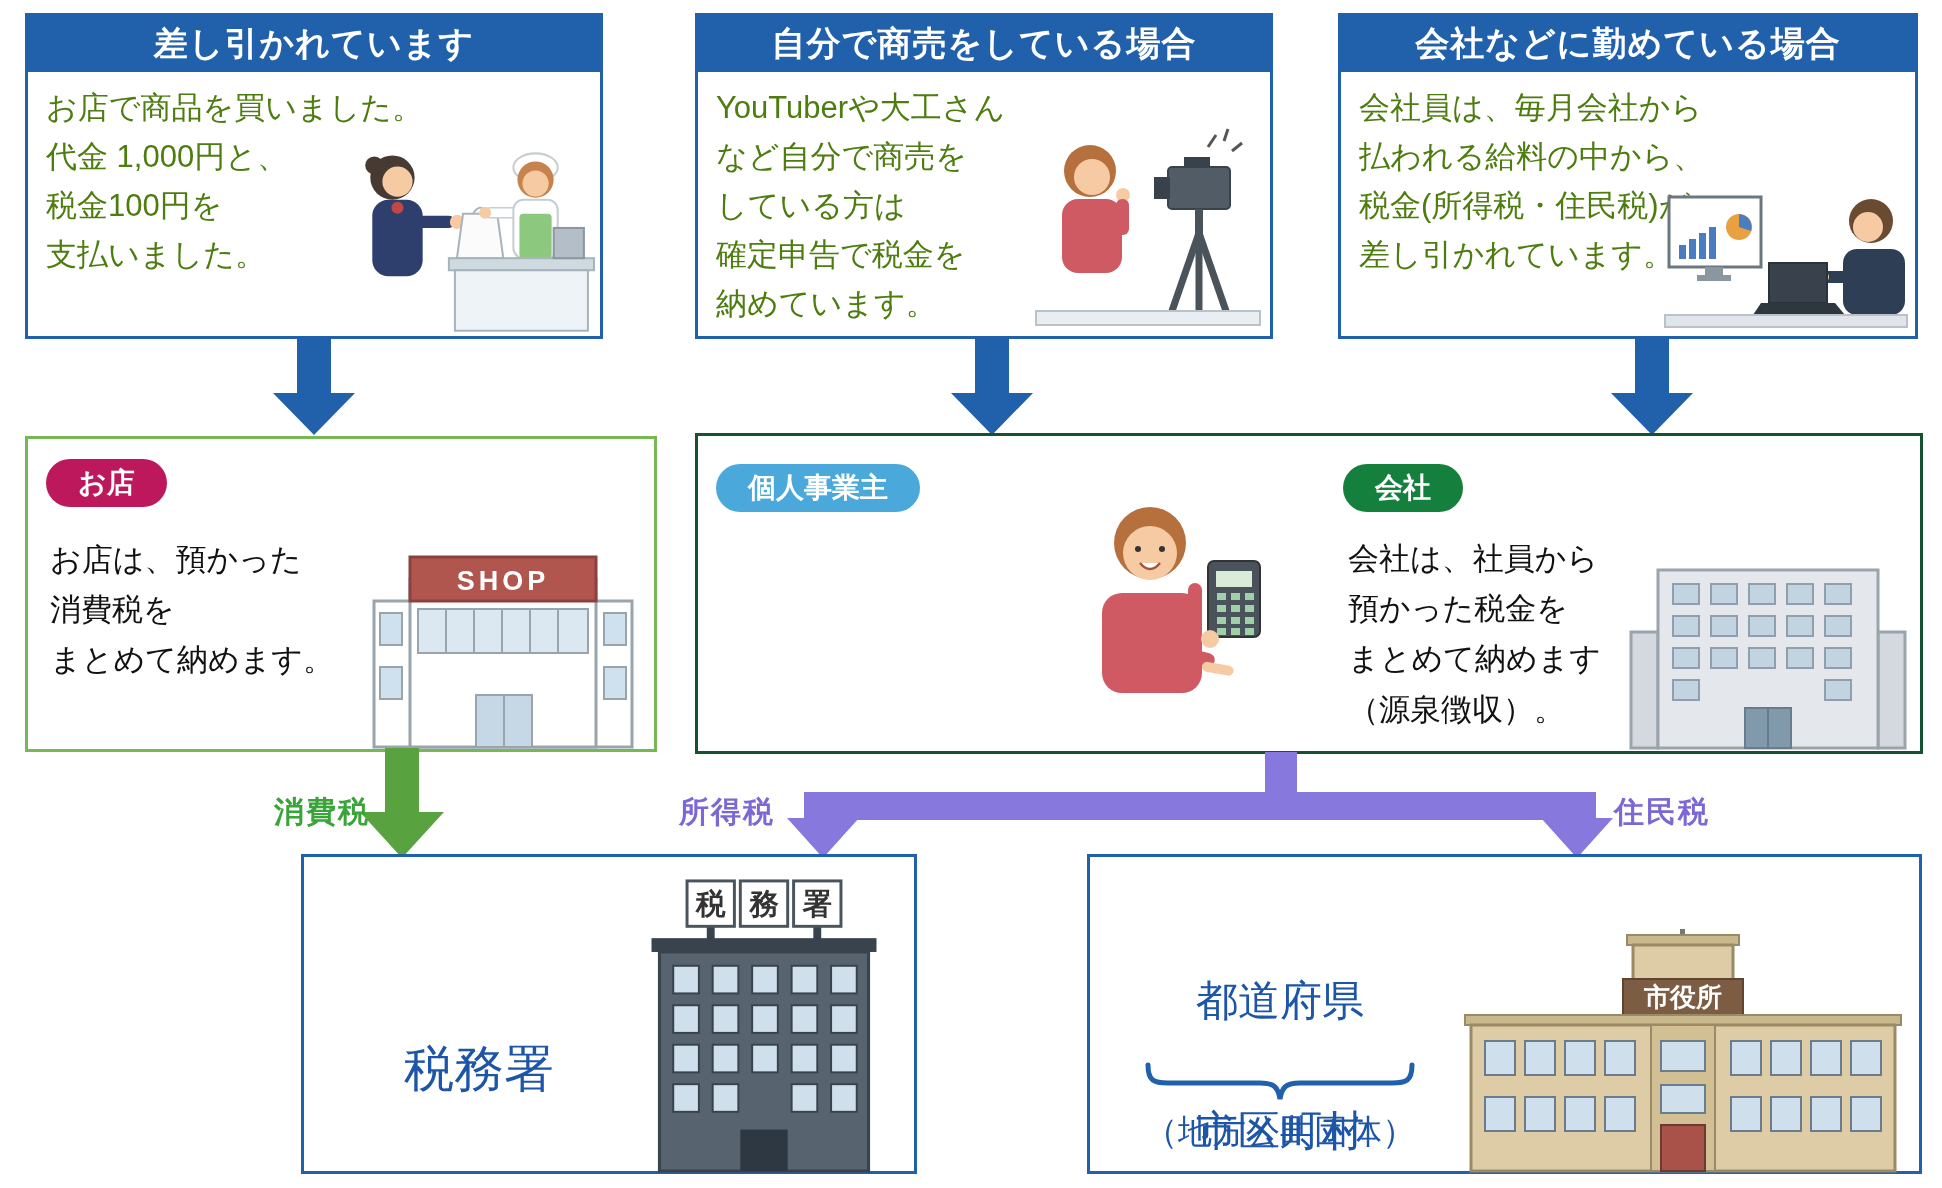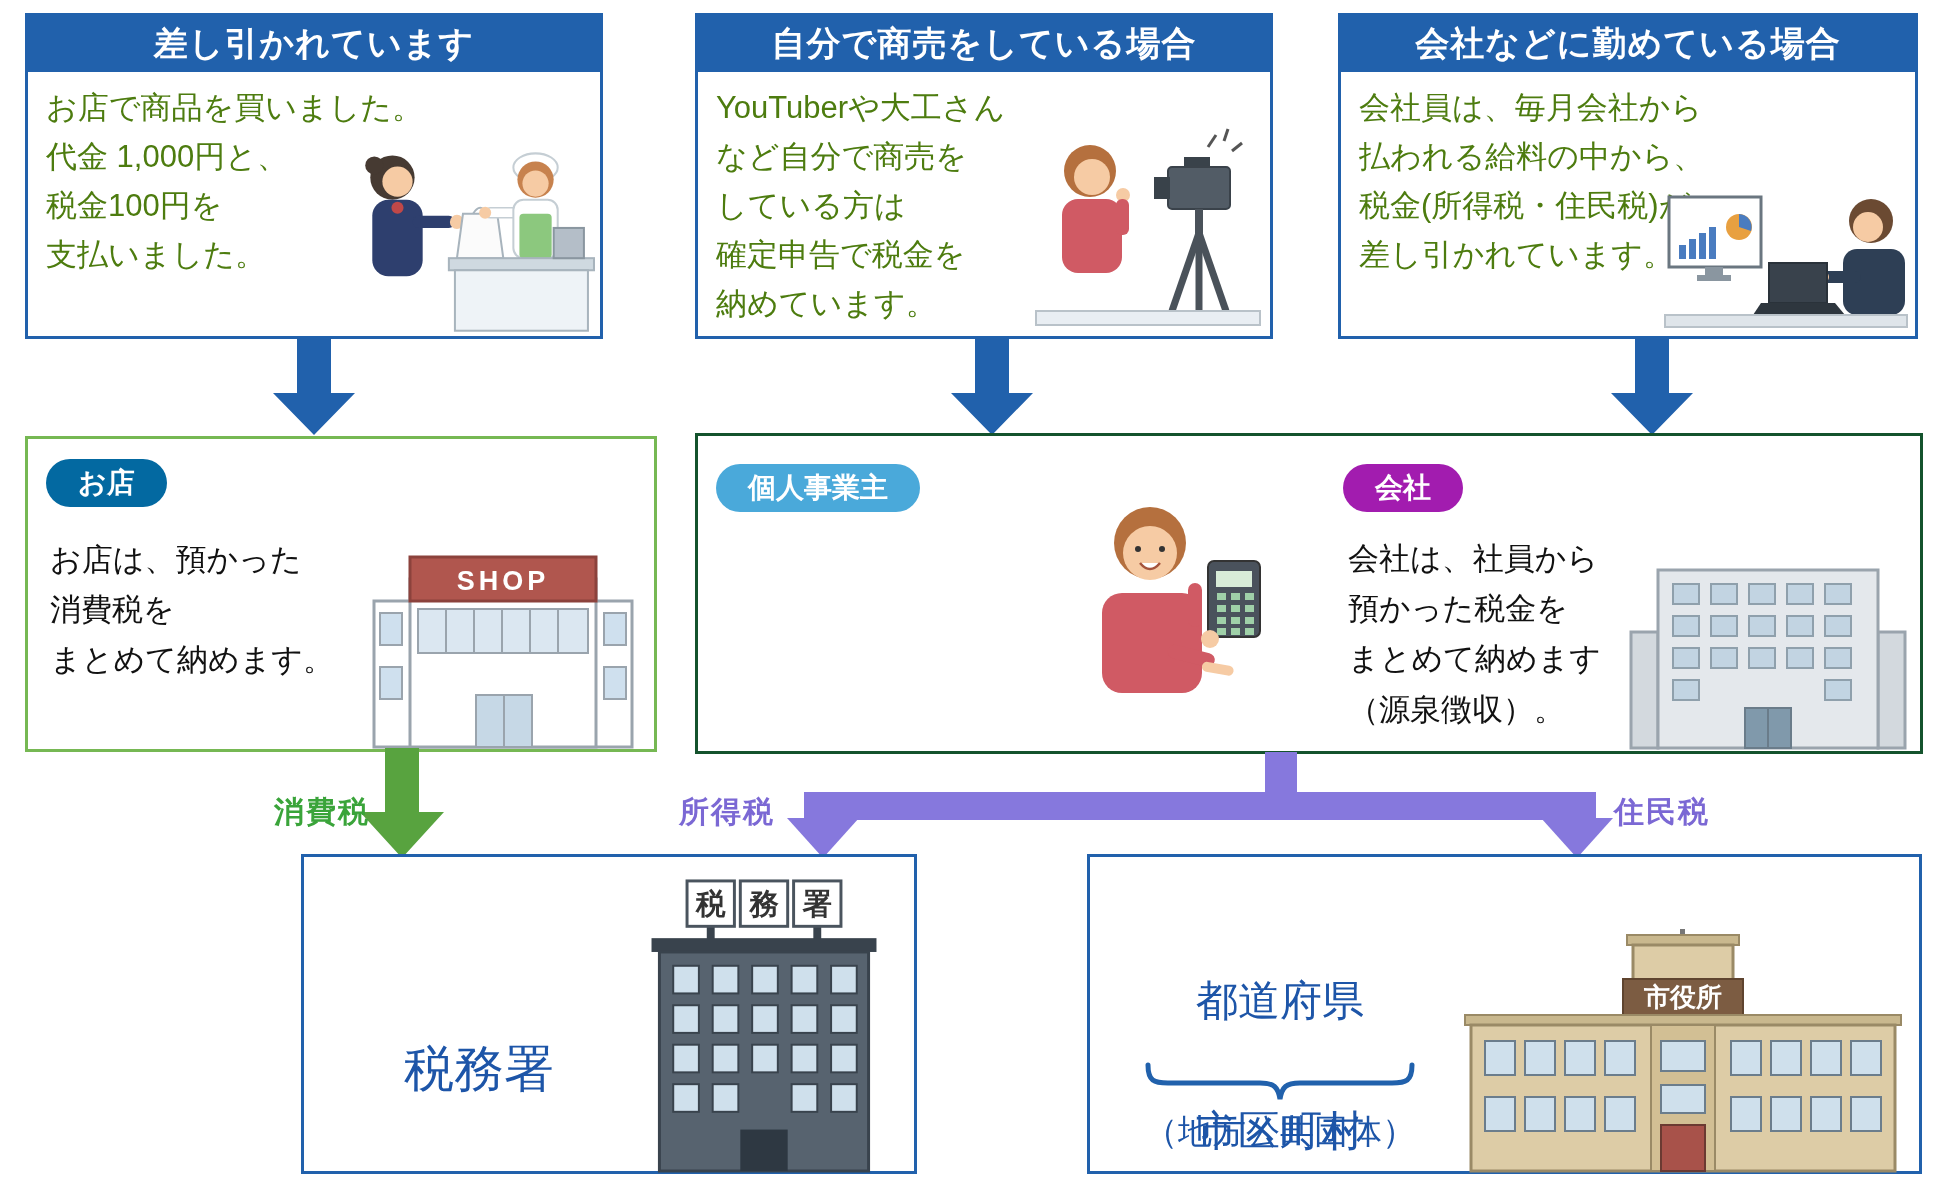--- a/index.html
+++ b/index.html
@@ -19,23 +19,23 @@
 
   
   .down-arrow { position:absolute; top:337px; width:90px; height:98px; }
 
   
   .mid-box { position:absolute; background:#fff; }
   .green-box { left:25px; top:436px; width:632px; height:316px; border:3px solid #76b853; }
   .pink-box  { left:695px; top:433px; width:1228px; height:321px; border:3px solid #14532d; }
   .badge { position:absolute; display:inline-block; border-radius:28px; padding:7px 32px;
            color:#fff; font-size:28px; font-weight:700; line-height:1.2; }
-  .badge-green { background:#0369a1; }
+  .badge-green { background:#be185d; }
   .badge-blue  { background:#4aa9da; }
-  .badge-red   { background:#a21caf; }
+  .badge-red   { background:#15803d; }
   .mid-text { position:absolute; font-size:31px; line-height:1.62; white-space:pre-line; color:#111; }
 
   
   .tax-label { position:absolute; top:792px; font-size:30px; font-weight:700; letter-spacing:2px; }
   .tax-green  { color:#3aa43a; }
   .tax-purple { color:#7b68d4; }
 
   
   .dest-box { position:absolute; top:854px; height:320px; border:3px solid #2161ac; background:#fff; }
   .dest-title { position:absolute; color:#1d55a8; text-align:center; white-space:pre-line; }

